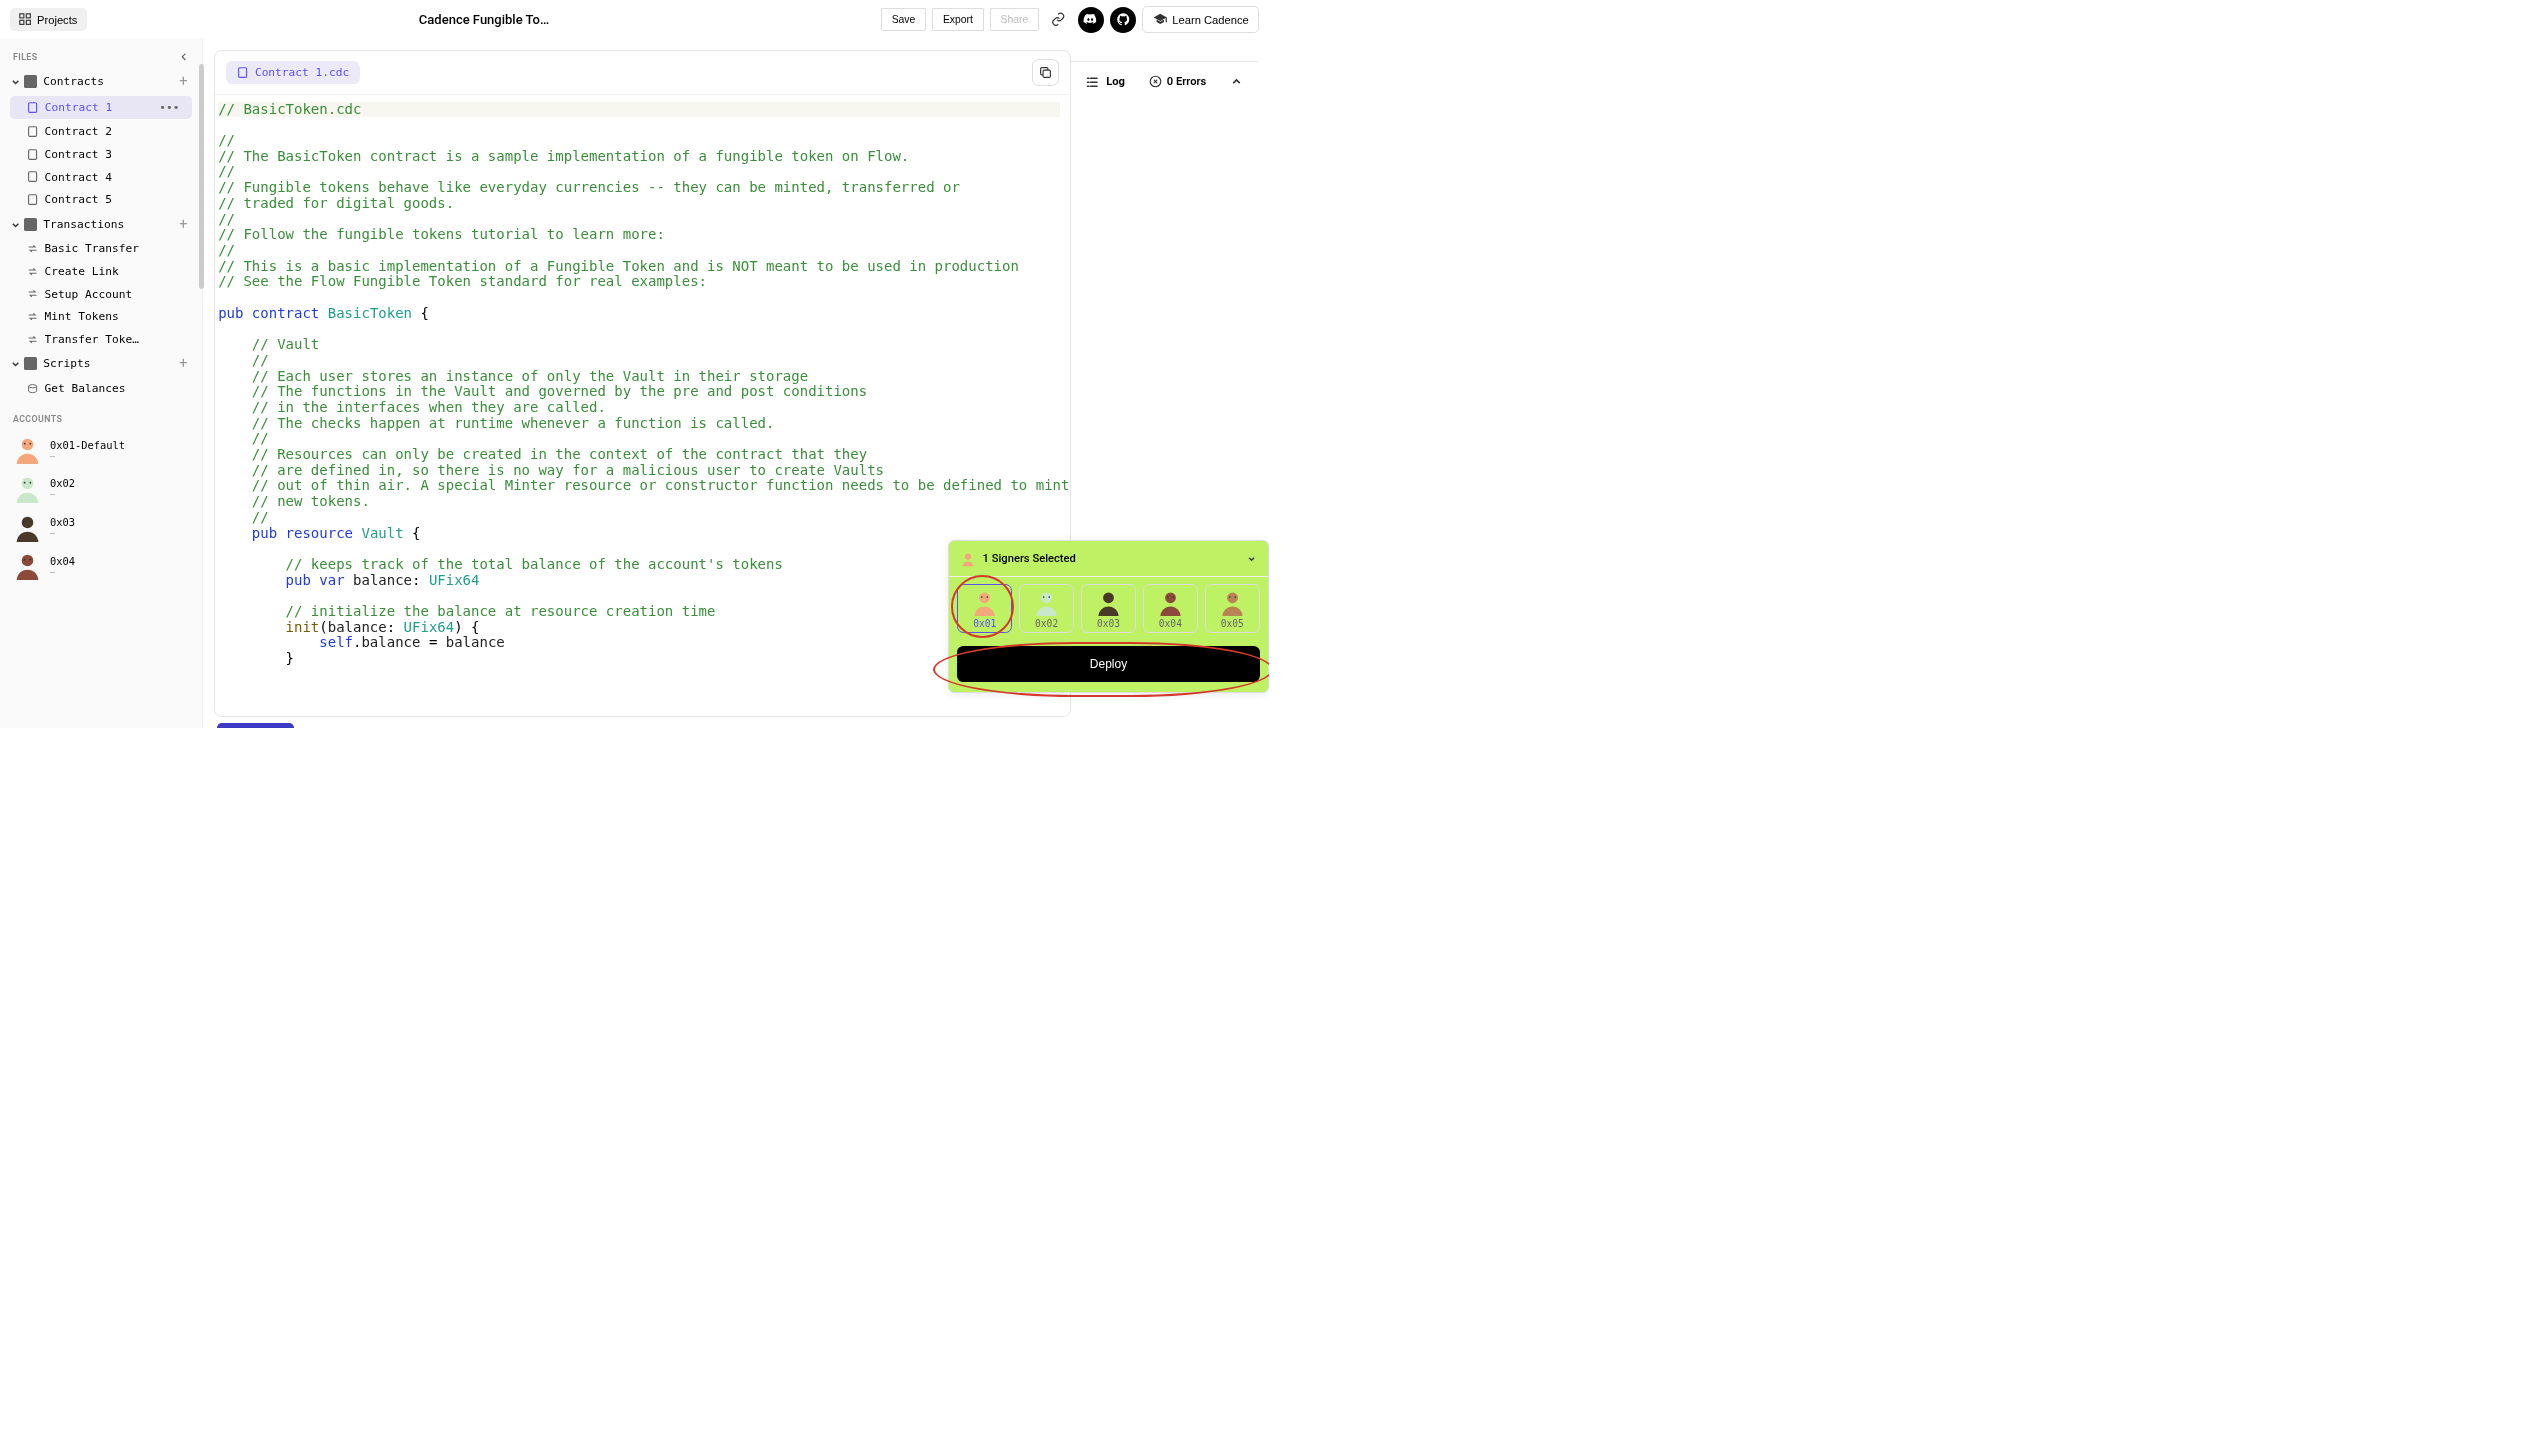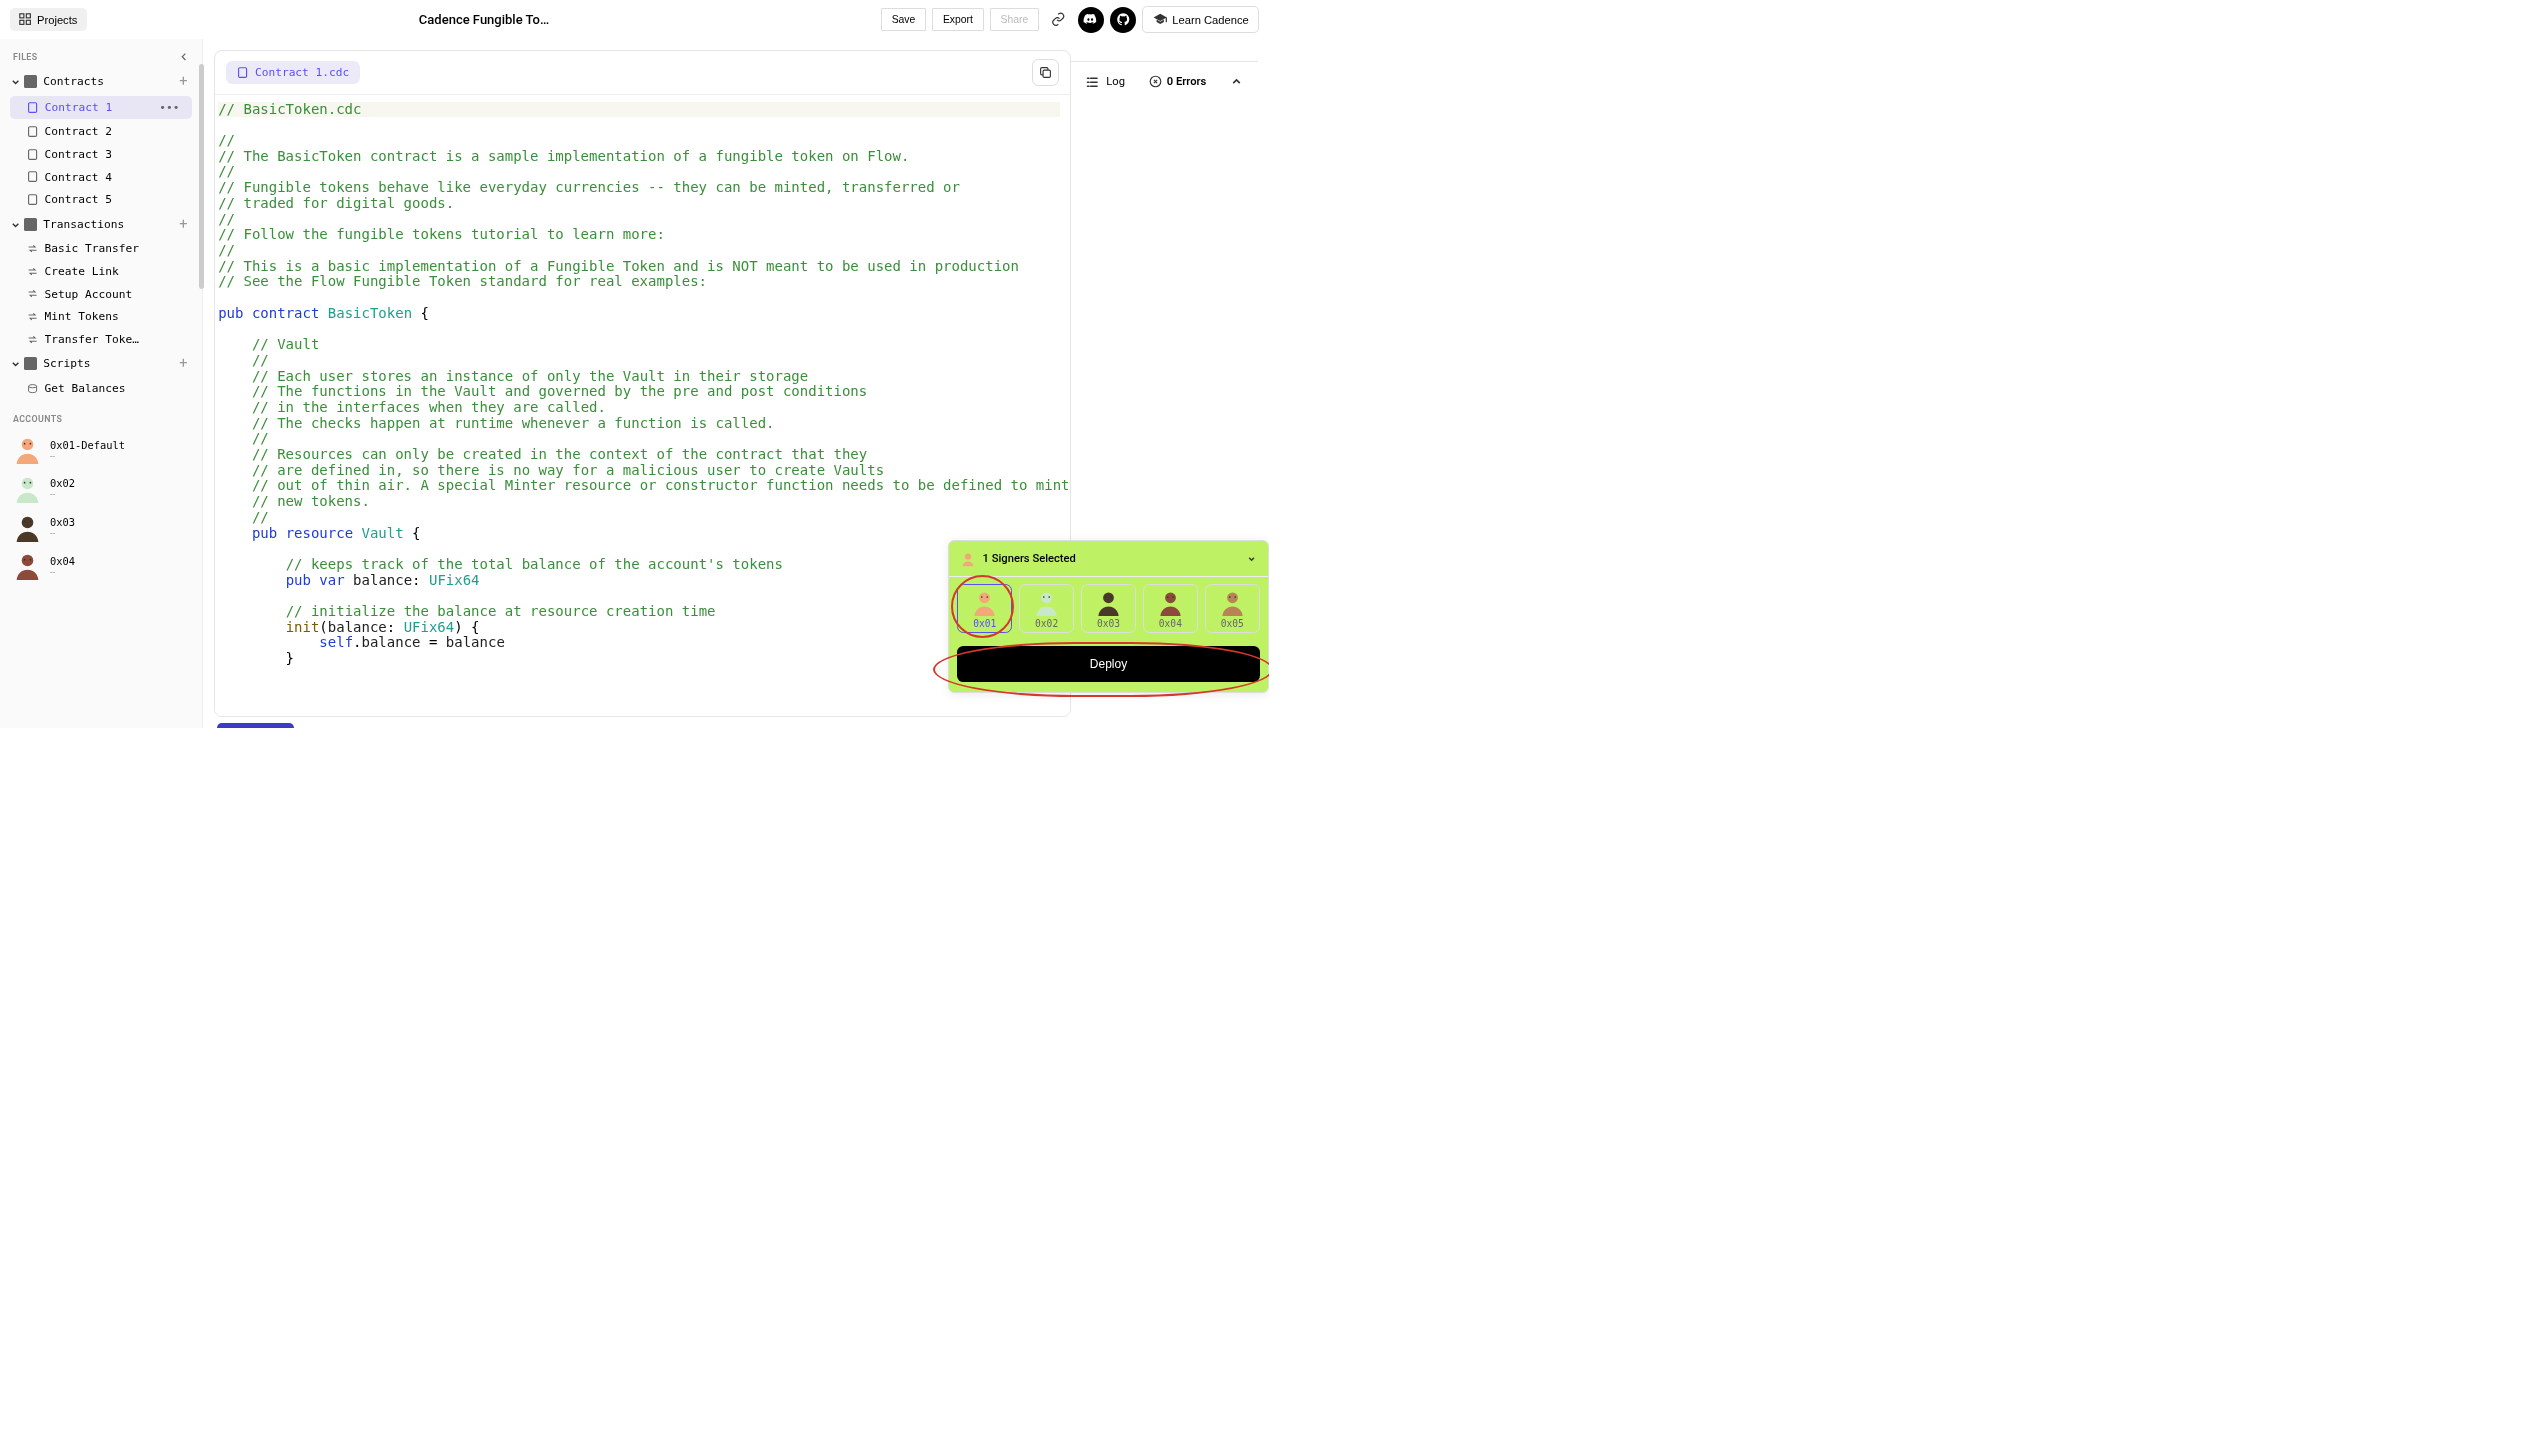--- a/index.html
+++ b/index.html
@@ -47,21 +47,21 @@
 .gutter { padding: 6.4px 9.6px 6.4px 16px; text-align: right; color: #3d6fd1; font-family: "SF Mono", Monaco, monospace; font-size: 11.2px; line-height: 15.7px; user-select: none; }
 .code-body { padding: 6.4px 9.6px 6.4px 3.2px; font-family: "SF Mono", Monaco, monospace; font-size: 14px; line-height: 15.7px; white-space: pre; flex: 1; overflow: hidden; }
 .code-body .highlight-line { background: #f7f7ef; display: block; }
 .c-comment { color: #3a8f3a; }
 .c-keyword { color: #1f3bd9; }
 .c-type { color: #1f9e8e; }
 .c-ident { color: #222; }
 .c-self { color: #1f3bd9; }
 .c-func { color: #7a5c00; }
 .bottom-panel { border-top: 0.8px solid #e5e5e5; margin-top: 11.2px; padding: 4.8px 14.5px 0; display: flex; align-items: center; gap: 24px; height: 35px; }
-.log-tab { display: flex; align-items: center; gap: 6.4px; font-size: 11.2px; font-weight: 400; cursor: pointer; }
+.log-tab { display: flex; align-items: center; gap: 6.4px; font-size: 11.2px; font-weight: 700; cursor: pointer; }
 .errors-tab { display: flex; align-items: center; gap: 4.8px; font-size: 11.2px; font-weight: 600; cursor: pointer; }
 .chevron-up-btn { margin-left: auto; cursor: pointer; }
 .signers-panel { position: absolute; right: 0; bottom: 35px; width: 321px; background: #bef264; border: 0.8px solid #ddd; border-radius: 6.4px; box-shadow: 0 1.6px 9.6px rgba(0,0,0,0.08); }
 .signers-header { display: flex; align-items: center; padding: 9.6px 11.2px; border-bottom: 0.8px solid #eee; cursor: pointer; }
 .signers-avatar-mini { width: 16px; height: 16px; border-radius: 50%; margin-right: 6.4px; }
 .signers-title { flex: 1; font-size: 11.2px; font-weight: 500; }
 .signers-row { display: flex; gap: 6.4px; padding: 6.4px 8px; }
 .signer-card { flex: 1; border: 0.8px solid #ddd; border-radius: 6.4px; padding: 4.8px 3.2px 3.2px; display: flex; flex-direction: column; align-items: center; cursor: pointer; position: relative; }
 .signer-card.selected { border-color: #5b4ff2; }
 .signer-avatar { width: 27px; height: 27px; border-radius: 50%; margin-bottom: 1.6px; }

